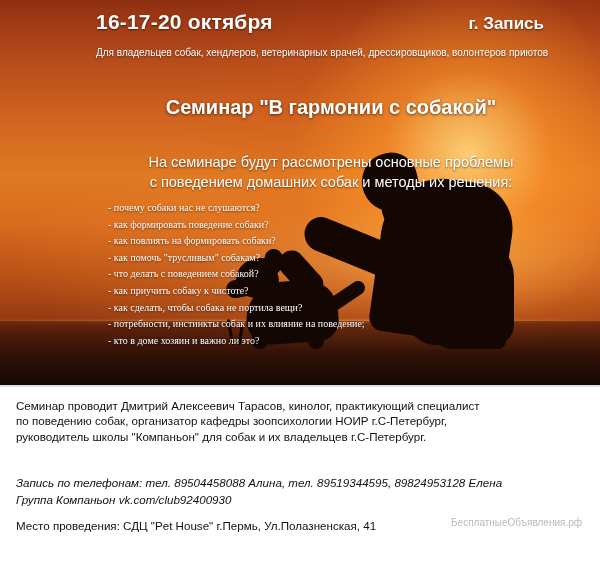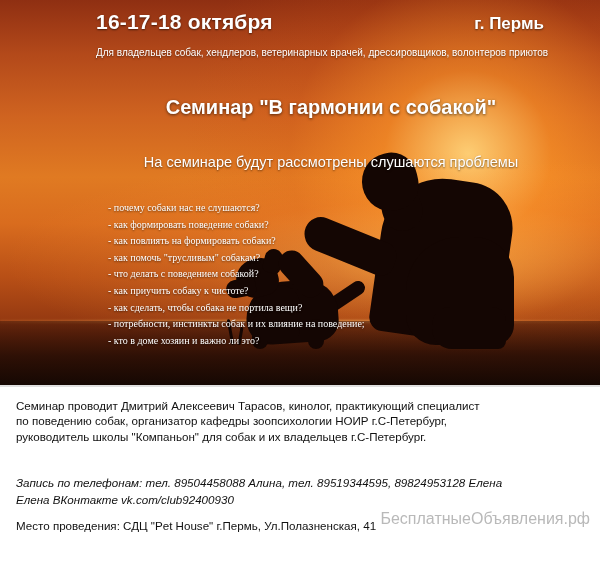--- a/index.html
+++ b/index.html
@@ -246,22 +246,22 @@
     font-size: 11.6px;
     line-height: 17px;
     font-style: italic;
   }
   .info .place {
     margin-top: 11px;
     font-size: 11.6px;
   }
   .watermark {
     position: absolute;
-    right: 10px; bottom: 7px;
-    font-size: 16px;
+    right: 18px; bottom: 7px;
+    font-size: 10px;
     color: #b9b9b9;
   }
   .hr-soft {
     position: absolute;
     left: 0; right: 0; top: 0; height: 2px;
     background: rgba(0,0,0,0.12);
   }
 </style>
 </head>
 <body>
@@ -288,30 +288,31 @@
       <i class="neck"></i>
       <i class="head"></i>
       <i class="arm"></i>
       <i class="forearm"></i>
       <i class="grass"></i>
       <i class="grass2"></i>
     </div>
 
     <div class="hero-text">
       <div class="row-top">
-        <span class="dates">16-17-18 октября</span>
-        <span class="city">г. Пермь</span>
+        <span class="dates">16-17-20 октября</span>
+        <span class="city">г. Запись</span>
       </div>
 
       <div class="audience">Для владельцев собак, хендлеров, ветеринарных врачей, дрессировщиков, волонтеров приютов</div>
 
       <div class="seminar-title">Семинар "В гармонии с собакой"</div>
 
       <div class="lead">
-        <div>На семинаре будут рассмотрены слушаются проблемы</div>
+        <div>На семинаре будут рассмотрены основные проблемы</div>
+        <div>с поведением домашних собак и методы их решения:</div>
       </div>
 
       <div class="questions">
         <div>- почему собаки нас не слушаются?</div>
         <div>- как формировать поведение собаки?</div>
         <div>- как повлиять на формировать собаки?</div>
         <div>- как помочь "трусливым" собакам?</div>
         <div>- что делать с поведением собакой?</div>
         <div>- как приучить собаку к чистоте?</div>
         <div>- как сделать, чтобы собака не портила вещи?</div>
@@ -325,21 +326,21 @@
     <div class="hr-soft"></div>
 
     <div class="para">
       <div>Семинар проводит Дмитрий Алексеевич Тарасов, кинолог, практикующий специалист</div>
       <div>по поведению собак, организатор кафедры зоопсихологии НОИР г.С-Петербург,</div>
       <div>руководитель школы "Компаньон" для собак и их владельцев г.С-Петербург.</div>
     </div>
 
     <div class="contacts">
       <div>Запись по телефонам: тел. 89504458088 Алина, тел. 89519344595, 89824953128 Елена</div>
-      <div>Елена ВКонтакте vk.com/club92400930</div>
+      <div>Группа Компаньон vk.com/club92400930</div>
     </div>
 
     <div class="place">Место проведения: СДЦ "Pet House" г.Пермь, Ул.Полазненская, 41</div>
 
     <div class="watermark">БесплатныеОбъявления.рф</div>
   </div>
 
 </div>
 
 </body></html>

